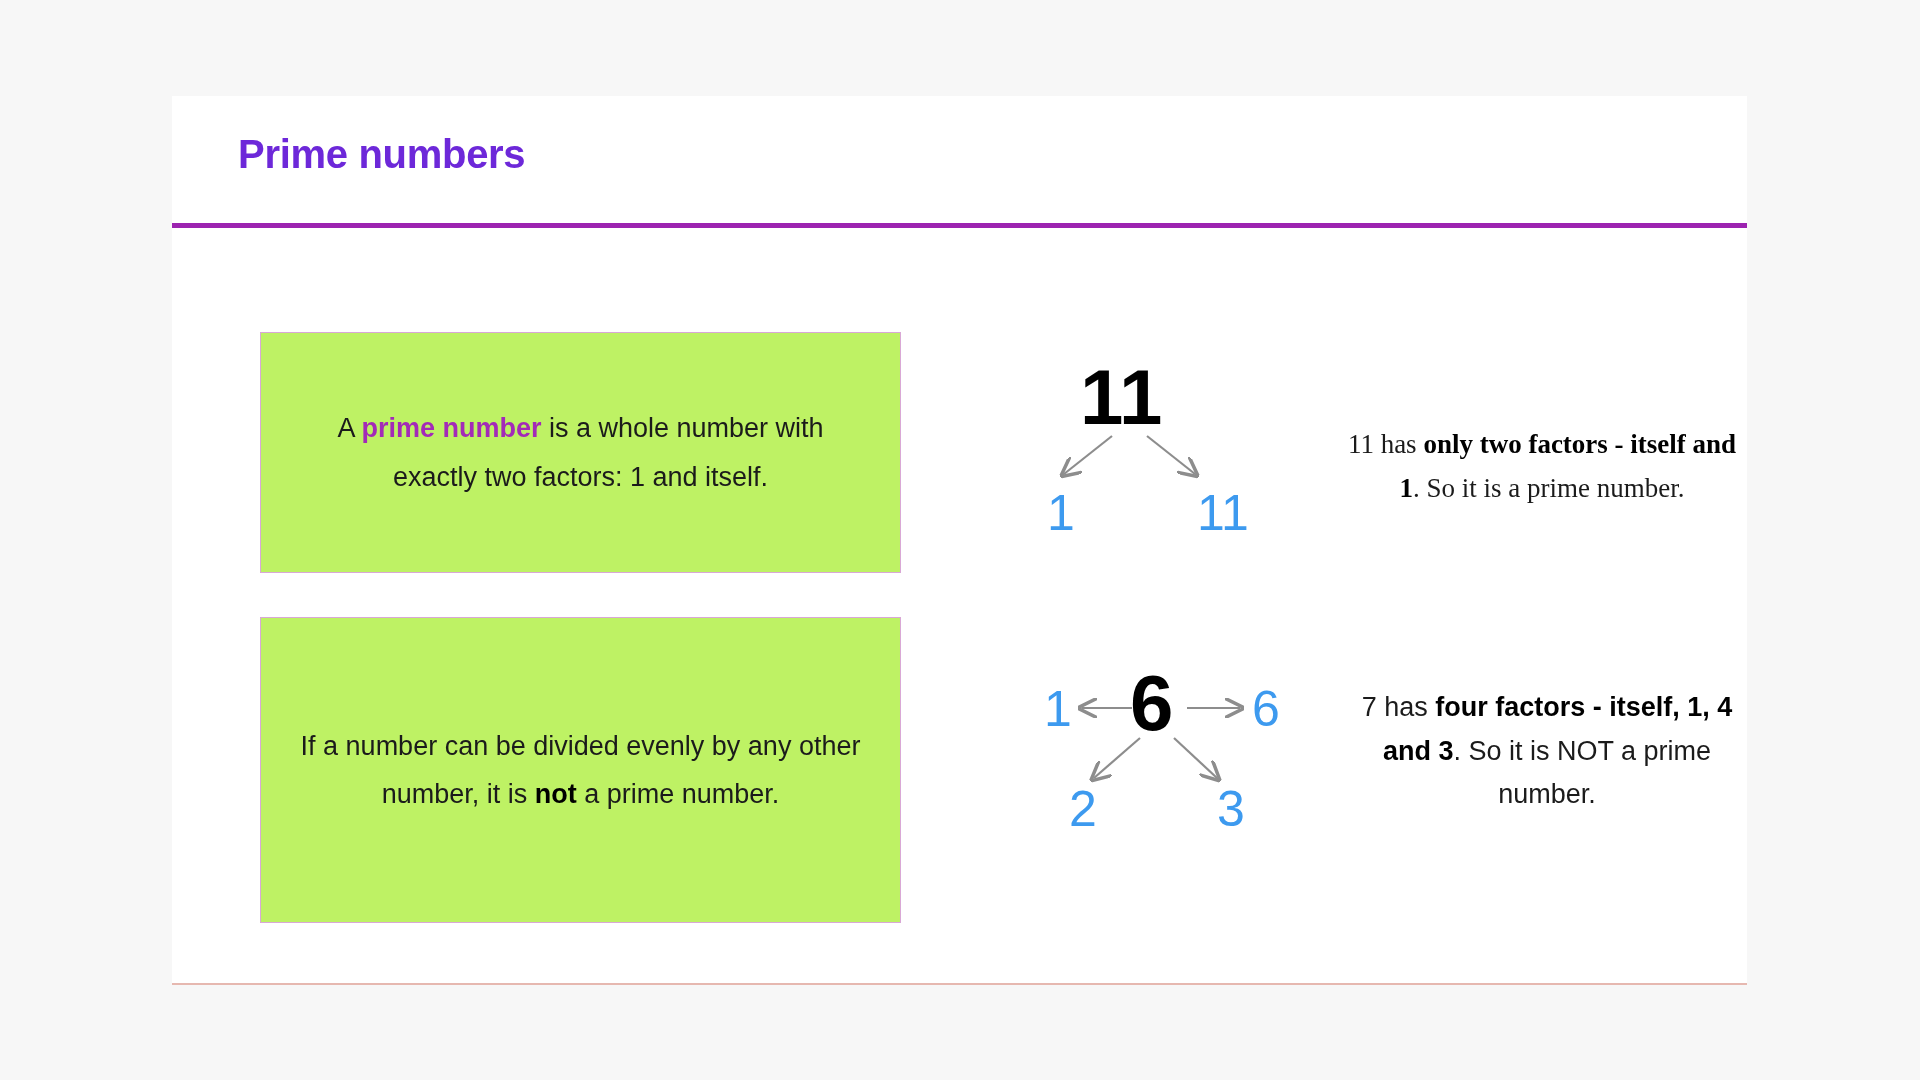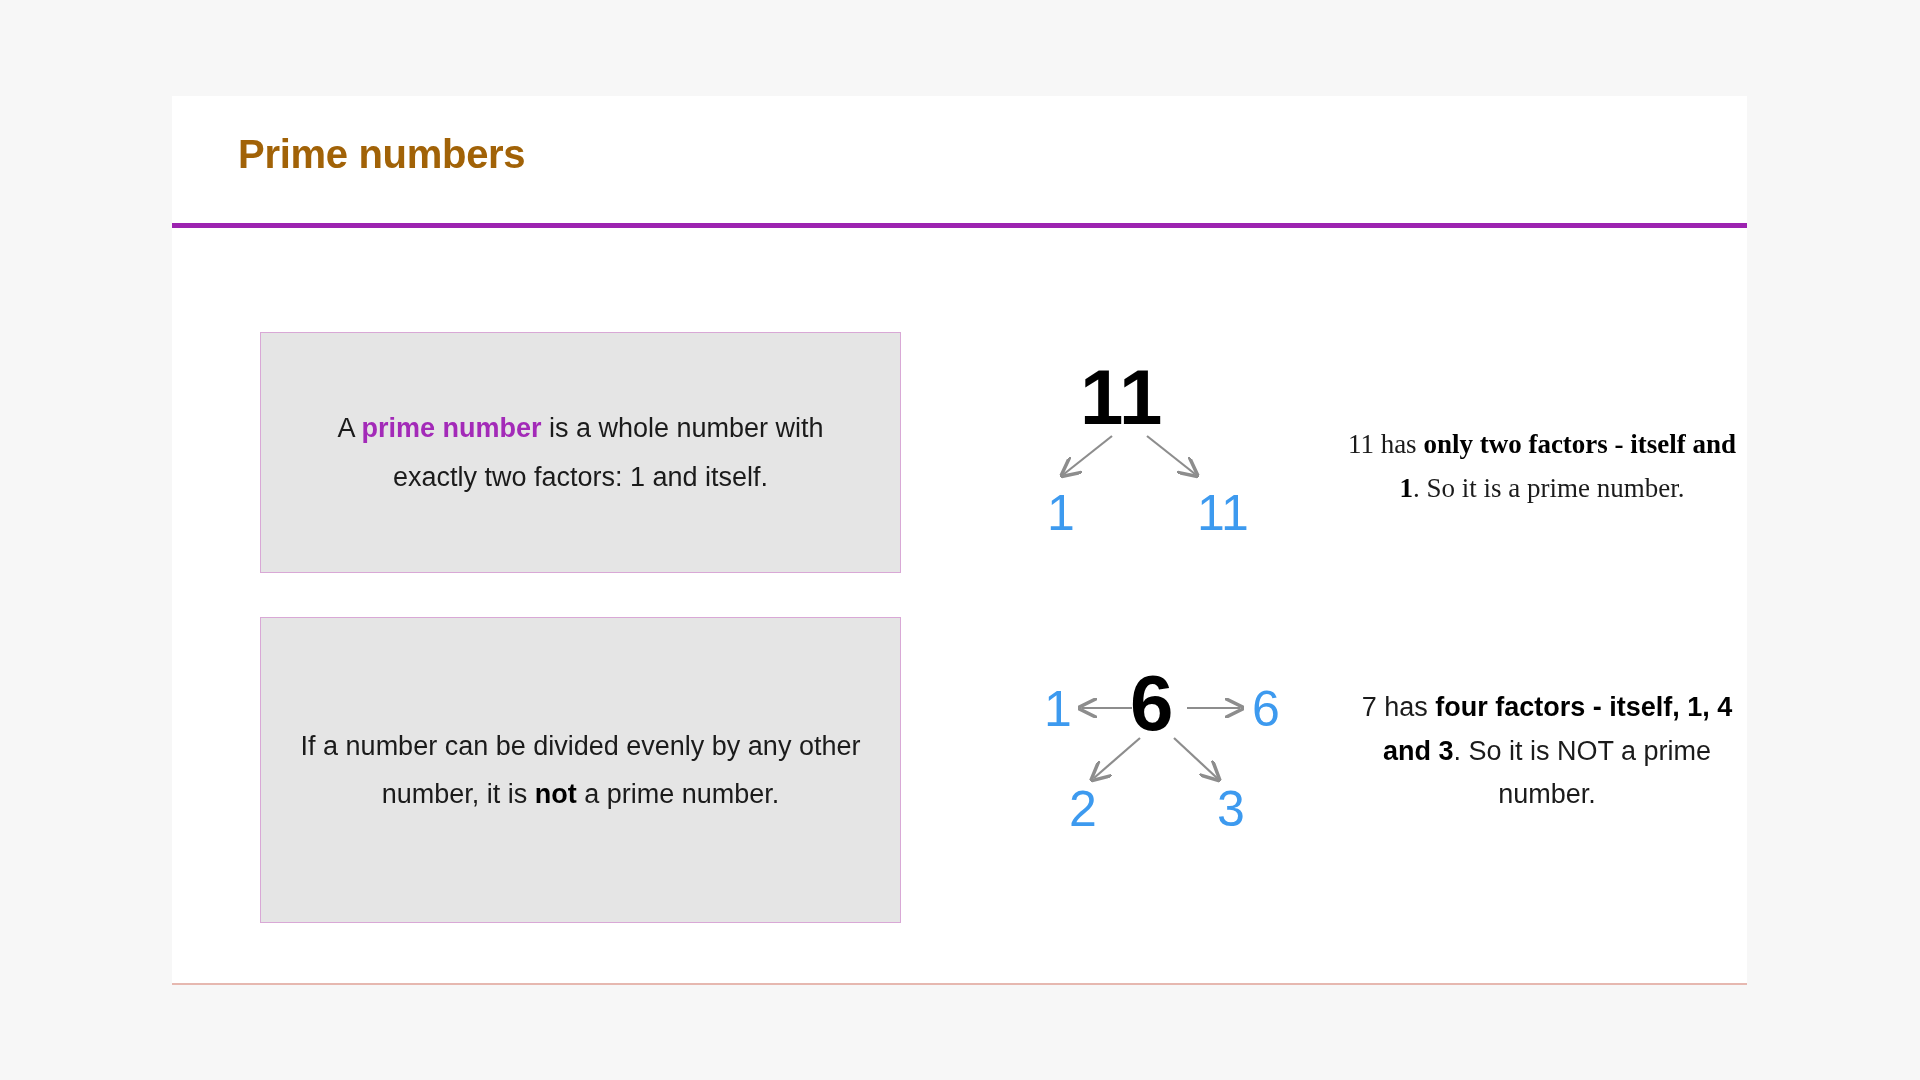--- a/index.html
+++ b/index.html
@@ -31,28 +31,28 @@
     border-bottom: 5px solid #9c23b0;
     box-sizing: border-box;
   }
 
   #page-title {
     position: absolute;
     left: 66px;
     top: 36px;
     font-size: 40px;
     font-weight: bold;
-    color: #a16207;
+    color: #6d28d9;
     letter-spacing: -0.3px;
   }
 
   
   .def-box {
     position: absolute;
-    background: #e5e5e5;
+    background: #bef264;
     border: 1px solid #d9a8d6;
     box-sizing: border-box;
     display: flex;
     align-items: center;
     justify-content: center;
     text-align: center;
     color: #1b1b1b;
     font-size: 27px;
     line-height: 1.78;
     padding: 10px 34px;

